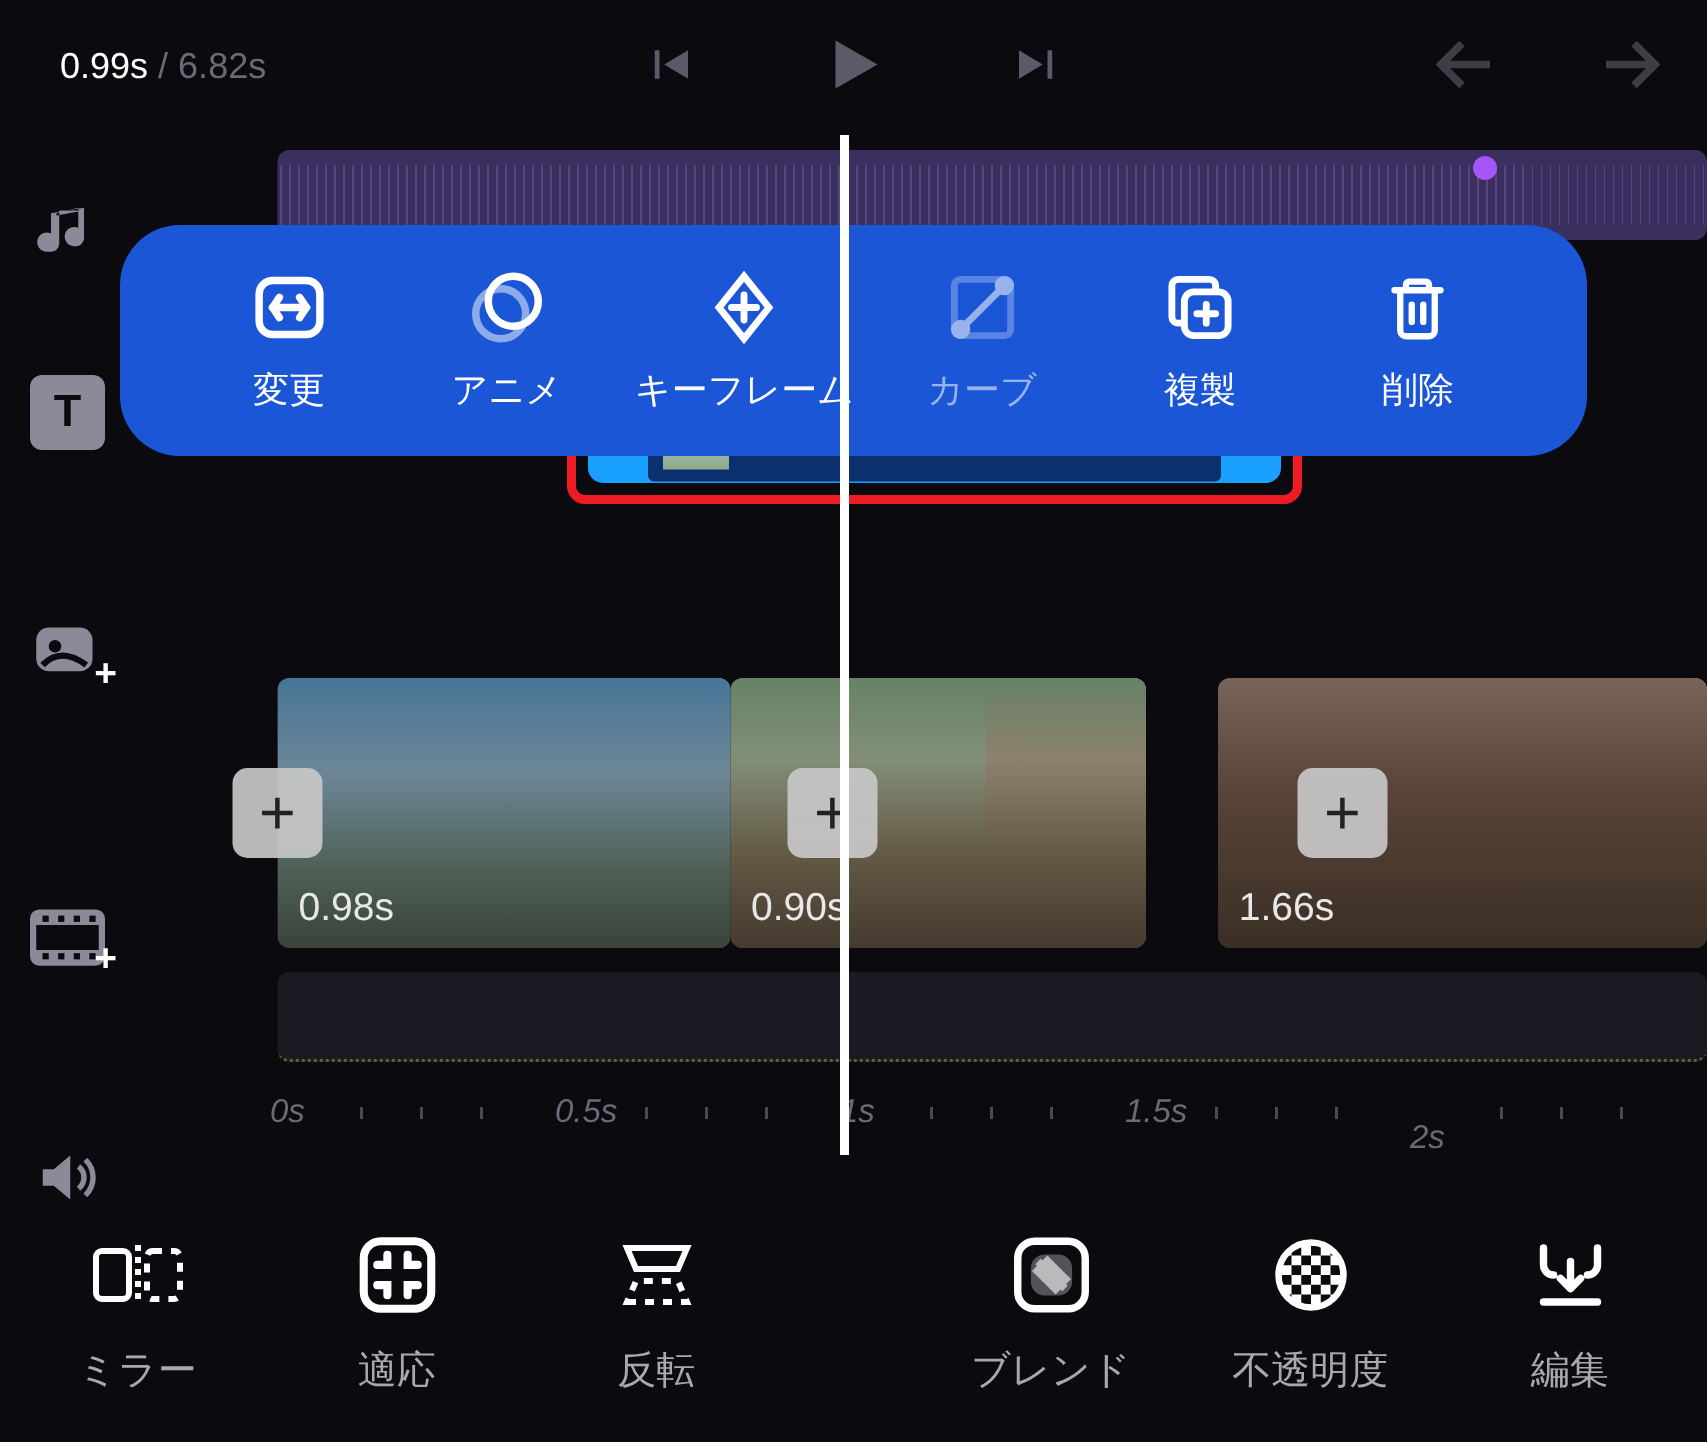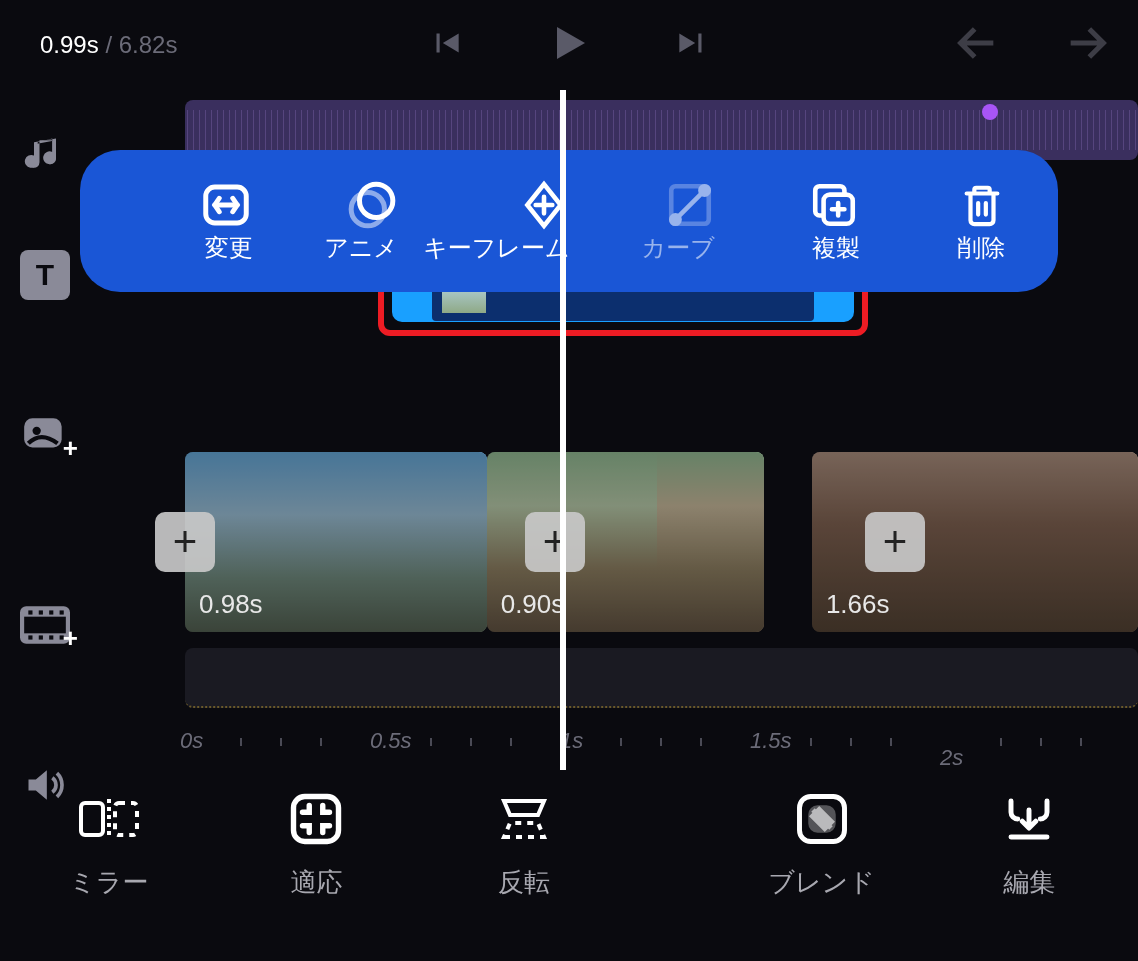--- a/index.html
+++ b/index.html
@@ -66,22 +66,22 @@
   background: #1a56d6;
   border-radius: 40px;
   padding: 28px 40px;
   display: flex;
   justify-content: space-around;
   align-items: center;
 }
 .toolbar-item {
   display: flex;
   flex-direction: column;
-  align-items: flex-end;
-  gap: 0;
+  align-items: center;
+  gap: 12px;
   min-width: 120px;
 }
 .toolbar-item .icon-wrap { height: 54px; display:flex; align-items:center; justify-content:center; }
 .toolbar-item .label { font-size: 24px; color: #fff; }
 .toolbar-item.disabled { opacity: 0.55; }
 
 
 .timeline-area {
   position: absolute;
   top: 100px;
@@ -257,20 +257,21 @@
 }
 
 
 .bottom-bar {
   position: absolute;
   bottom: 0;
   left: 0;
   right: 0;
   height: 170px;
   display: flex;
+  align-items: center;
   padding: 0 10px;
   gap: 10px;
 }
 .bottom-item {
   flex: 1;
   display: flex;
   flex-direction: column;
   align-items: center;
   gap: 18px;
 }
@@ -523,19 +524,33 @@
       <svg width="54" height="54" viewBox="0 0 24 24" fill="none" stroke="#fff" stroke-width="2.2">
           <rect x="2" y="2" width="20" height="20" rx="5"></rect>
           <rect x="7" y="7" width="10" height="10" rx="3" fill="#fff" opacity="0.3"></rect>
           <path d="M8 8l8 8M10 7l7 7M7 10l7 7" opacity="0.6"></path>
         </svg>
     </div>
     <div class="label">ブレンド</div>
   </div>
   <div class="bottom-item">
     <div class="icon-wrap">
+      <svg width="52" height="52" viewBox="0 0 24 24">
+          <defs>
+            <pattern id="checker" width="6" height="6" patternUnits="userSpaceOnUse">
+              <rect width="3" height="3" fill="#fff"></rect>
+              <rect x="3" y="3" width="3" height="3" fill="#fff"></rect>
+            </pattern>
+          </defs>
+          <circle cx="12" cy="12" r="10" fill="url(#checker)" stroke="#fff" stroke-width="2"></circle>
+        </svg>
+    </div>
+    <div class="label">不透明度</div>
+  </div>
+  <div class="bottom-item">
+    <div class="icon-wrap">
       <svg width="54" height="54" viewBox="0 0 24 24" fill="none" stroke="#fff" stroke-width="2.2">
           <path d="M4 4v5a3 3 0 0 0 3 3M20 4v5a3 3 0 0 1-3 3M4 20h16M12 8v8m-3-3l3 3 3-3" stroke-linecap="round" stroke-linejoin="round"></path>
         </svg>
     </div>
     <div class="label">編集</div>
   </div>
 </div>
 
 </body></html>

